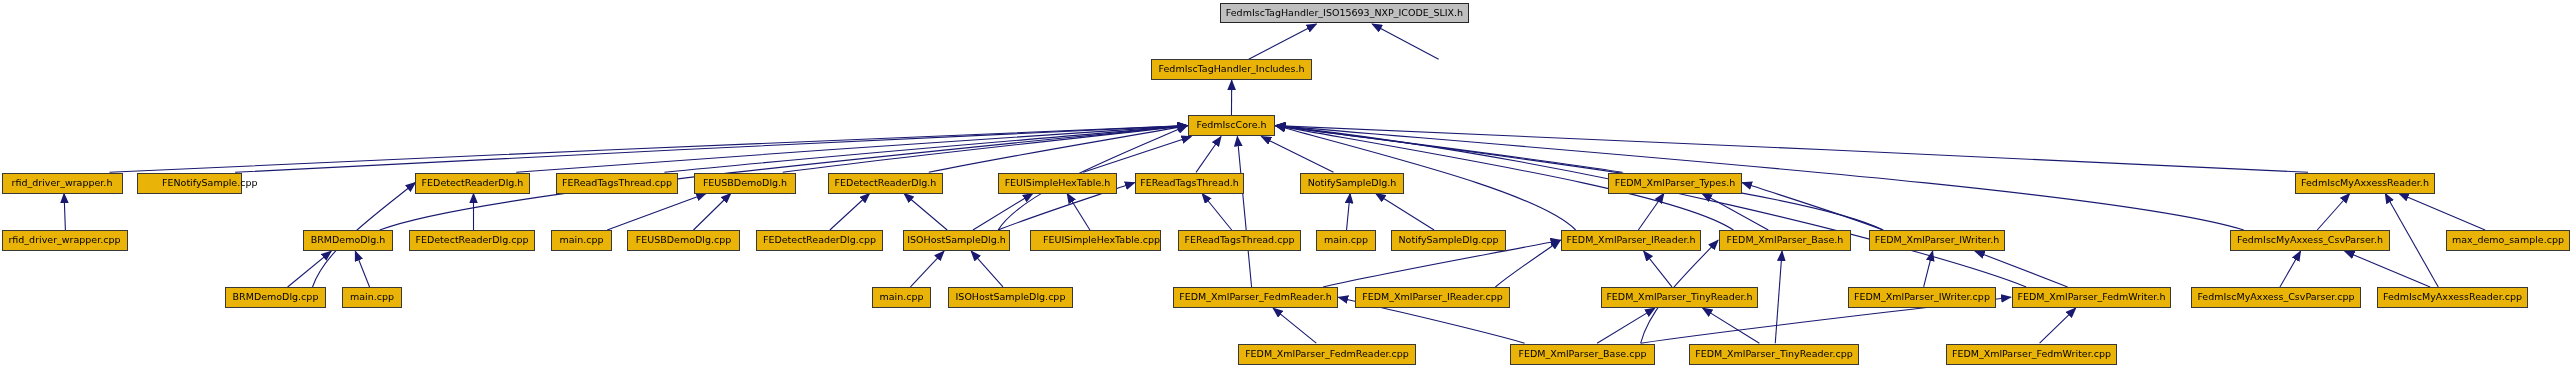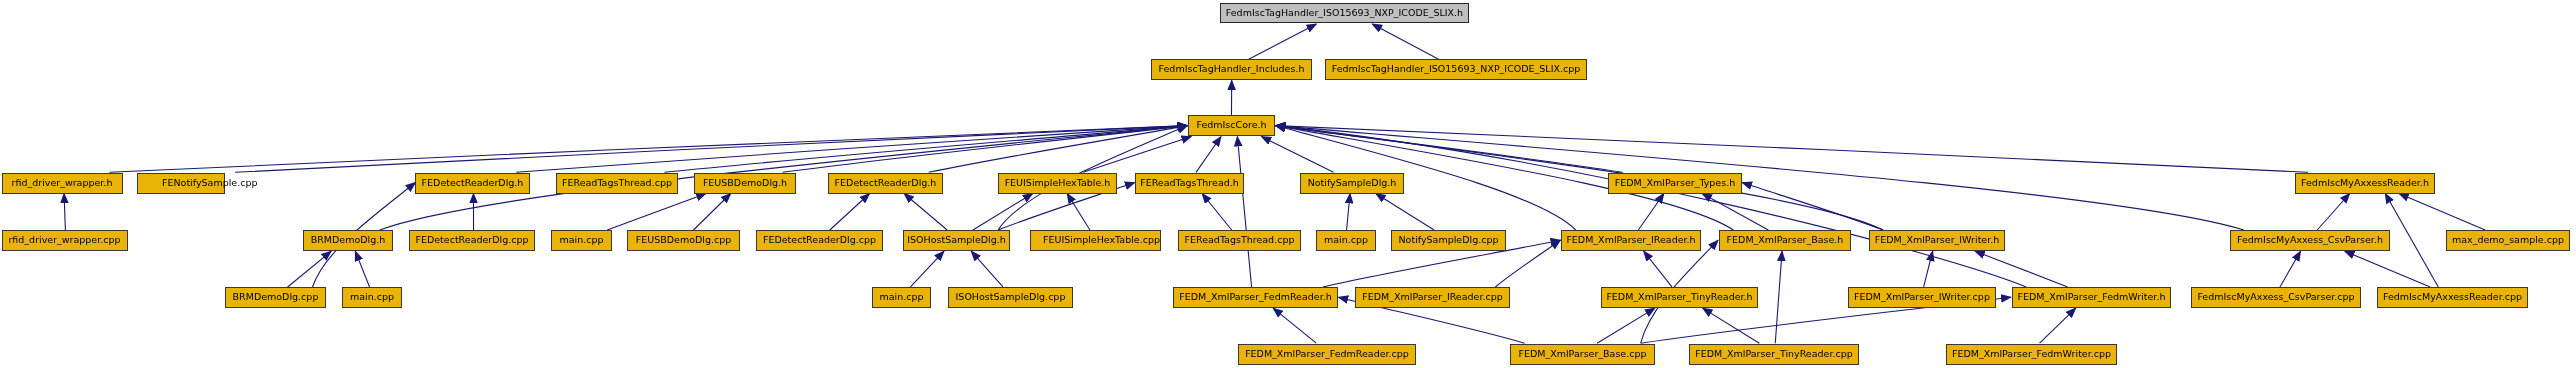--- a/index.html
+++ b/index.html
@@ -104,24 +104,23 @@
       <path d="M 2791.375 470 L 2840.875 422" fill="none" stroke="#191970" stroke-width="1.5" marker-end="url(#arrow)"></path>
       <path d="M 2245 470 C 2397.1 448 2610.04 425 2752 407" fill="none" stroke="#191970" stroke-width="1.5" marker-end="url(#arrow)"></path>
       <path d="M 3120.55 393 L 3148.75 344" fill="none" stroke="#191970" stroke-width="1.5" marker-end="url(#arrow)"></path>
       <path d="M 3326.25 393 L 3209.25 344" fill="none" stroke="#191970" stroke-width="1.5" marker-end="url(#arrow)"></path>
       <path d="M 3171.6 315 L 3216 265" fill="none" stroke="#191970" stroke-width="1.5" marker-end="url(#arrow)"></path>
       <path d="M 3337.35 393 L 3264.75 265" fill="none" stroke="#191970" stroke-width="1.5" marker-end="url(#arrow)"></path>
       <path d="M 3401.525 315 L 3283.625 265" fill="none" stroke="#191970" stroke-width="1.5" marker-end="url(#arrow)"></path>
     </svg>
     <div class="node hl" title="FedmIscTagHandler_ISO15693_NXP_ICODE_SLIX.h" style="left: 1220px; top: 2.9px; width: 249px;">FedmIscTagHandler_ISO15693_NXP_ICODE_SLIX.h</div>
     <div class="node" title="FedmIscTagHandler_Includes.h" style="left: 1151px; top: 59px; width: 161px;">FedmIscTagHandler_Includes.h</div>
-    <div class="node" title="FedmIscTagHandler_ISO15693_NXP_ICODE_SLIX.cpp" style="left: 1325px; top: 59px; width: 262px;">FedmIscTagHandler_ISO15693_NXP_ICODE_SLIX.cpp</div>
     <div class="node" title="FedmIscCore.h" style="left: 1188px; top: 115px; width: 87px;">FedmIscCore.h</div>
     <div class="node" title="rfid_driver_wrapper.h" style="left: 1.5px; top: 173px; width: 121px;">rfid_driver_wrapper.h</div>
-    <div class="node" title="FENotifySample.cpp" style="left: 137px; top: 173px; width: 88px; padding-left: 24px;">FENotifySample.cpp</div>
+    <div class="node" title="FENotifySample.cpp" style="left: 137px; top: 173px; width: 105px; padding-left: 24px;">FENotifySample.cpp</div>
     <div class="node" title="FEDetectReaderDlg.h" style="left: 415px; top: 173px; width: 115px;">FEDetectReaderDlg.h</div>
     <div class="node" title="FEReadTagsThread.cpp" style="left: 556px; top: 173px; width: 122px;">FEReadTagsThread.cpp</div>
     <div class="node" title="FEUSBDemoDlg.h" style="left: 694px; top: 173px; width: 102px;">FEUSBDemoDlg.h</div>
     <div class="node" title="FEDetectReaderDlg.h" style="left: 828px; top: 173px; width: 115px;">FEDetectReaderDlg.h</div>
     <div class="node" title="FEUISimpleHexTable.h" style="left: 998px; top: 173px; width: 119px;">FEUISimpleHexTable.h</div>
     <div class="node" title="FEReadTagsThread.h" style="left: 1135px; top: 173px; width: 109px;">FEReadTagsThread.h</div>
     <div class="node" title="NotifySampleDlg.h" style="left: 1300px; top: 173px; width: 104px;">NotifySampleDlg.h</div>
     <div class="node" title="FEDM_XmlParser_Types.h" style="left: 1608px; top: 173px; width: 134px;">FEDM_XmlParser_Types.h</div>
     <div class="node" title="FedmIscMyAxxessReader.h" style="left: 2295px; top: 173px; width: 140px;">FedmIscMyAxxessReader.h</div>
     <div class="node" title="rfid_driver_wrapper.cpp" style="left: 1.5px; top: 230px; width: 126px;">rfid_driver_wrapper.cpp</div>

